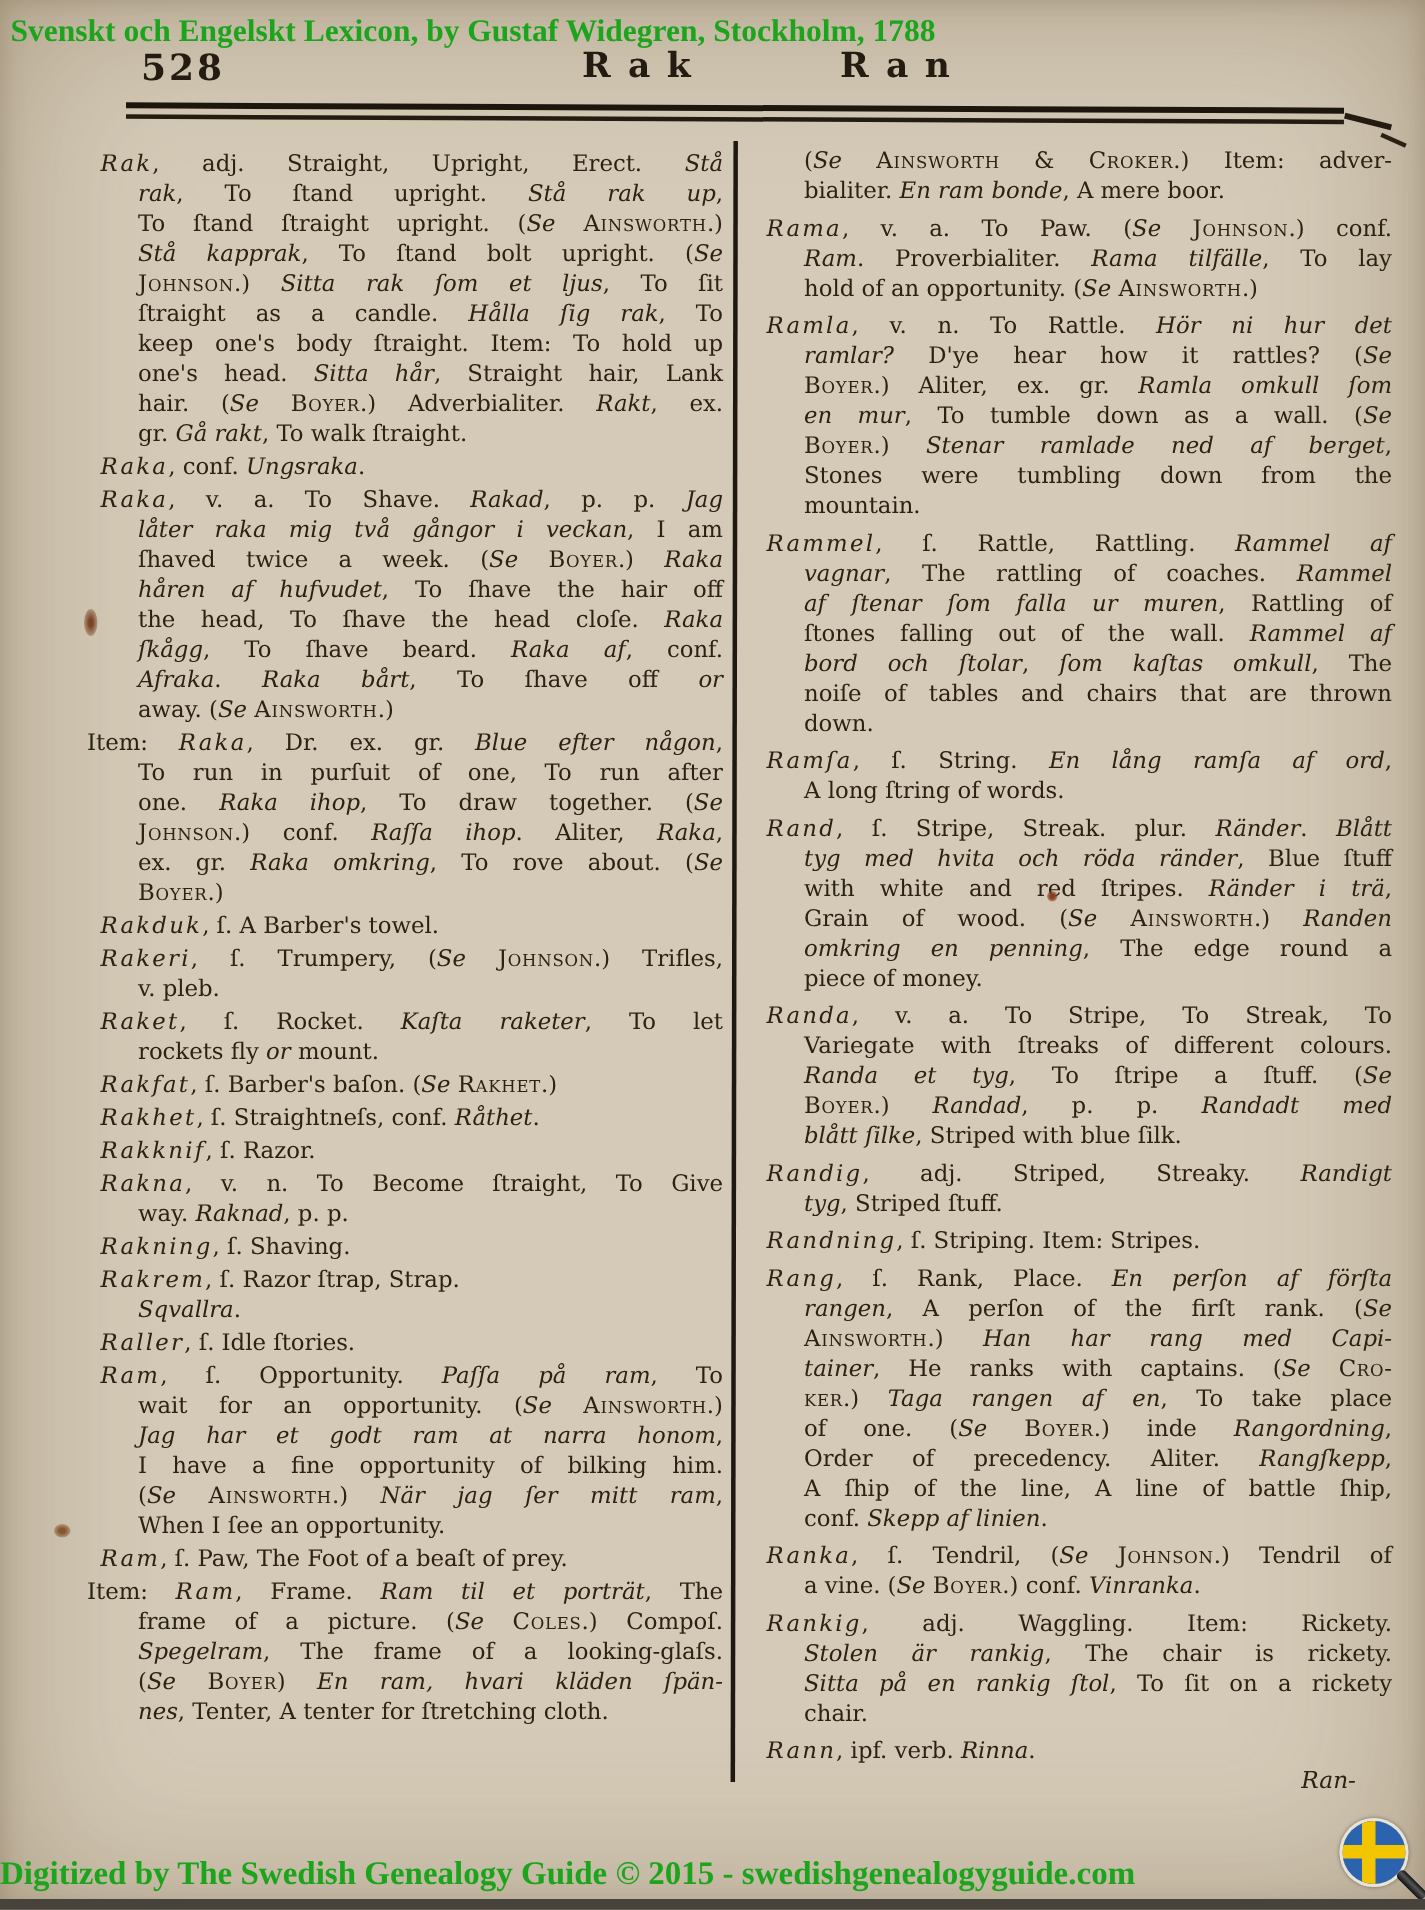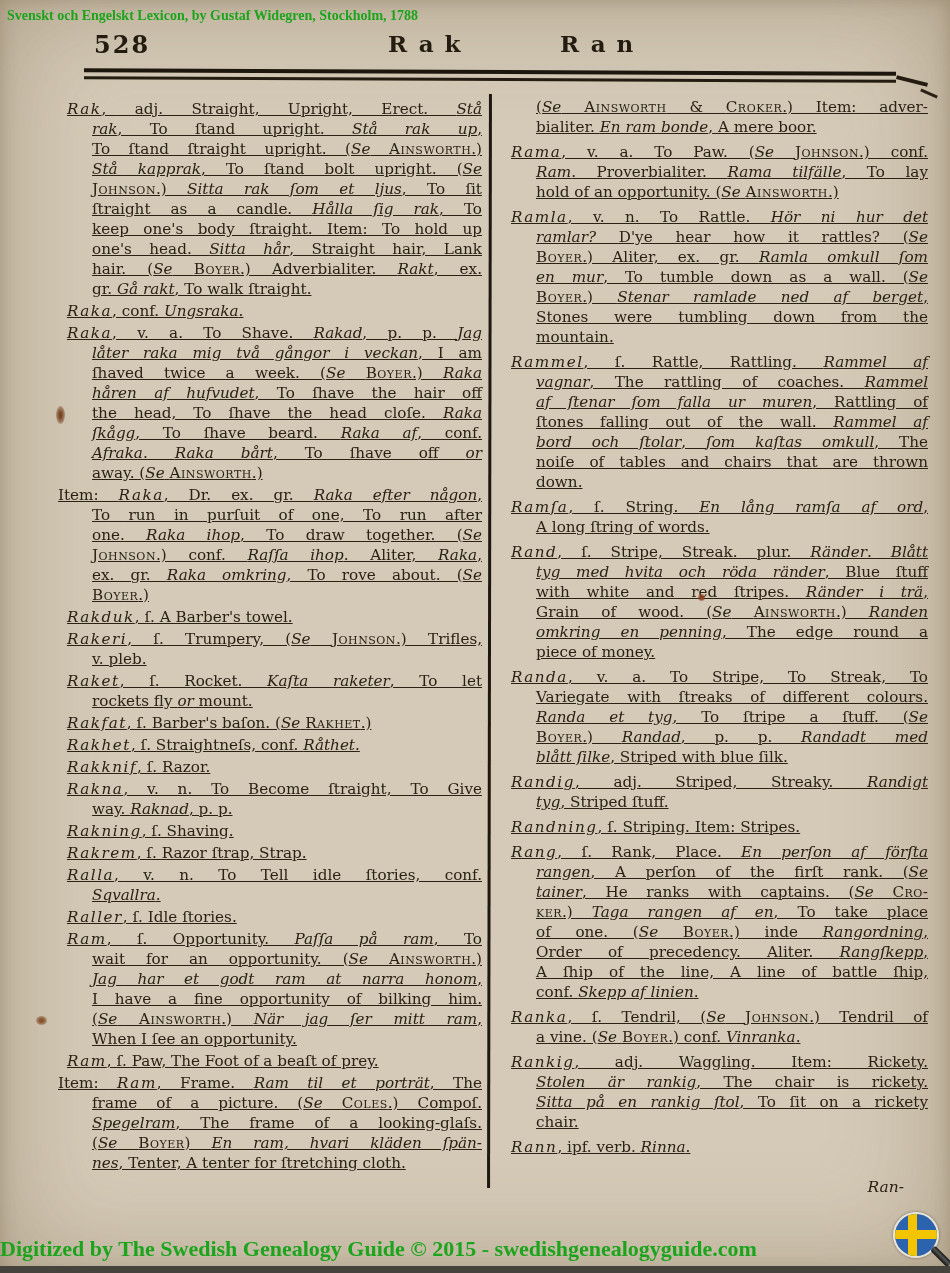--- a/index.html
+++ b/index.html
@@ -9,31 +9,31 @@
       radial-gradient(circle 2px at 12% 22%, rgba(135,100,60,.16) 0 1px, transparent 2px) 0 0/137px 111px,
       radial-gradient(circle 2px at 62% 68%, rgba(120,95,55,.14) 0 1px, transparent 2px) 0 0/171px 93px,
       radial-gradient(circle 1px at 38% 82%, rgba(100,80,45,.18) 0 1px, transparent 2px) 0 0/83px 67px,
       radial-gradient(ellipse 130% 110% at 45% 38%, #ded5c4 0%, #d6ccb9 50%, #c6ba a 100%),
       #d4cab7;
     background-color:#d4cab7;
     box-shadow: inset 0 0 110px rgba(100,75,40,.35), inset 0 0 18px rgba(80,60,30,.25);
     font-family:"DejaVu Serif","Liberation Serif",serif;
   }
   .digitizer-text { position:absolute; font-family:"Liberation Serif","DejaVu Serif",serif; font-weight:bold; }
-  .dig-header { left:7px; top:8px; font-size:14px; letter-spacing:0; }
+  .dig-header { left:7px; top:8px; font-size:21px; letter-spacing:0; }
   .dig-footer { left:0; right:0; top:1236px; text-align:left; font-size:22px; }
   .page-number { position:absolute; left:94px; top:30px; font-size:24px; font-weight:bold; color:#241c10; letter-spacing:2px; }
   .running-head { position:absolute; top:30px; font-size:23px; font-weight:bold; color:#241c10; letter-spacing:11px; }
   .rh-left { left:388px; } .rh-right { left:560px; }
   .double-rule { position:absolute; left:84px; top:70px; width:812px; height:4px;
     border-top:4px solid #1d160c; border-bottom:3px solid #241c10; transform:rotate(0.25deg); }
   .rule-frag1 { position:absolute; left:896px; top:79px; width:32px; height:4px; background:#241c10; transform:rotate(14deg); }
   .rule-frag2 { position:absolute; left:920px; top:92px; width:18px; height:3px; background:#2a2114; transform:rotate(24deg); }
   .col-divider { position:absolute; left:488px; top:94px; width:2.5px; height:1094px; background:#1f1810; transform:rotate(0.1deg); }
-  .col { position:absolute; top:97px; color:#2c2214; font-size:15.2px; line-height:20px;text-decoration:underline; }
+  .col { position:absolute; top:97px; color:#2c2214; font-size:15.2px; line-height:20px; }
   #col-left  { left:58px;  width:424px; }
   #col-right { left:502px; width:426px; }
   .line { text-align:justify; text-align-last:justify; padding-left:34px; white-space:normal; }
   .line.entry { padding-left:9px; }
   .line.item  { padding-left:0; }
   .line.last  { text-align-last:left; }
   #col-left  .line.entry { margin-top:2px; }
   #col-right .line.entry { margin-top:5px; }
   .line em { font-style:italic; }
   .line.entry > em:first-child { letter-spacing:1.5px; }
@@ -82,39 +82,38 @@
       <div class="line last">gr. <em>Gå rakt</em>, To walk ſtraight.</div>
       <div class="line entry last"><em>Raka</em>, conf. <em>Ungsraka</em>.</div>
       <div class="line entry"><em>Raka</em>, v. a. To Shave. <em>Rakad</em>, p. p. <em>Jag</em></div>
       <div class="line"><em>låter raka mig två gångor i veckan</em>, I am</div>
       <div class="line">ſhaved twice a week. (<em>Se</em> <span class="sc">Boyer</span>.) <em>Raka</em></div>
       <div class="line"><em>håren af hufvudet</em>, To ſhave the hair off</div>
       <div class="line">the head, To ſhave the head cloſe. <em>Raka</em></div>
       <div class="line"><em>ſkågg</em>, To ſhave beard. <em>Raka af</em>, conf.</div>
       <div class="line"><em>Afraka</em>. <em>Raka bårt</em>, To ſhave off <em>or</em></div>
       <div class="line last">away. (<em>Se</em> <span class="sc">Ainsworth</span>.)</div>
-      <div class="line entry item">Item: <em>Raka</em>, Dr. ex. gr. <em>Raka efter någon</em>,</div>
+      <div class="line entry item">Item: <em>Raka</em>, Dr. ex. gr. <em>Blue efter någon</em>,</div>
       <div class="line">To run in purſuit of one, To run after</div>
       <div class="line">one. <em>Raka ihop</em>, To draw together. (<em>Se</em></div>
       <div class="line"><span class="sc">Johnson</span>.) conf. <em>Raſſa ihop</em>. Aliter, <em>Raka</em>,</div>
       <div class="line">ex. gr. <em>Raka omkring</em>, To rove about. (<em>Se</em></div>
       <div class="line last"><span class="sc">Boyer</span>.)</div>
       <div class="line entry last"><em>Rakduk</em>, ſ. A Barber's towel.</div>
       <div class="line entry"><em>Rakeri</em>, ſ. Trumpery, (<em>Se</em> <span class="sc">Johnson</span>.) Trifles,</div>
       <div class="line last">v. pleb.</div>
       <div class="line entry"><em>Raket</em>, ſ. Rocket. <em>Kaſta raketer</em>, To let</div>
       <div class="line last">rockets fly <em>or</em> mount.</div>
       <div class="line entry last"><em>Rakfat</em>, ſ. Barber's baſon. (<em>Se</em> <span class="sc">Rakhet</span>.)</div>
       <div class="line entry last"><em>Rakhet</em>, ſ. Straightneſs, conf. <em>Råthet</em>.</div>
       <div class="line entry last"><em>Rakknif</em>, ſ. Razor.</div>
       <div class="line entry"><em>Rakna</em>, v. n. To Become ſtraight, To Give</div>
       <div class="line last">way. <em>Raknad</em>, p. p.</div>
       <div class="line entry last"><em>Rakning</em>, ſ. Shaving.</div>
       <div class="line entry last"><em>Rakrem</em>, ſ. Razor ſtrap, Strap.</div>
-      <div class="line entry"><em>Ralla</em>, v. n. To Tell idle ſtories, conf.</div>
       <div class="line last"><em>Sqvallra</em>.</div>
       <div class="line entry last"><em>Raller</em>, ſ. Idle ſtories.</div>
       <div class="line entry"><em>Ram</em>, ſ. Opportunity. <em>Paſſa på ram</em>, To</div>
       <div class="line">wait for an opportunity. (<em>Se</em> <span class="sc">Ainsworth</span>.)</div>
       <div class="line"><em>Jag har et godt ram at narra honom</em>,</div>
       <div class="line">I have a fine opportunity of bilking him.</div>
       <div class="line">(<em>Se</em> <span class="sc">Ainsworth</span>.) <em>När jag ſer mitt ram</em>,</div>
       <div class="line last">When I ſee an opportunity.</div>
       <div class="line entry last"><em>Ram</em>, ſ. Paw, The Foot of a beaſt of prey.</div>
       <div class="line entry item">Item: <em>Ram</em>, Frame. <em>Ram til et porträt</em>, The</div>
@@ -154,20 +153,21 @@
       <div class="line entry"><em>Randa</em>, v. a. To Stripe, To Streak, To</div>
       <div class="line">Variegate with ſtreaks of different colours.</div>
       <div class="line"><em>Randa et tyg</em>, To ſtripe a ſtuff. (<em>Se</em></div>
       <div class="line"><span class="sc">Boyer</span>.) <em>Randad</em>, p. p. <em>Randadt med</em></div>
       <div class="line last"><em>blått ſilke</em>, Striped with blue ſilk.</div>
       <div class="line entry"><em>Randig</em>, adj. Striped, Streaky. <em>Randigt</em></div>
       <div class="line last"><em>tyg</em>, Striped ſtuff.</div>
       <div class="line entry last"><em>Randning</em>, ſ. Striping. Item: Stripes.</div>
       <div class="line entry"><em>Rang</em>, ſ. Rank, Place. <em>En perſon af förſta</em></div>
       <div class="line"><em>rangen</em>, A perſon of the firſt rank. (<em>Se</em></div>
+      <div class="line"><span class="sc">Ainsworth</span>.) <em>Han har rang med Capi-</em></div>
       <div class="line"><em>tainer</em>, He ranks with captains. (<em>Se</em> <span class="sc">Cro</span>-</div>
       <div class="line"><span class="sc">ker</span>.) <em>Taga rangen af en</em>, To take place</div>
       <div class="line">of one. (<em>Se</em> <span class="sc">Boyer</span>.) inde <em>Rangordning</em>,</div>
       <div class="line">Order of precedency. Aliter. <em>Rangſkepp</em>,</div>
       <div class="line">A ſhip of the line, A line of battle ſhip,</div>
       <div class="line last">conf. <em>Skepp af linien</em>.</div>
       <div class="line entry"><em>Ranka</em>, ſ. Tendril, (<em>Se</em> <span class="sc">Johnson</span>.) Tendril of</div>
       <div class="line last">a vine. (<em>Se</em> <span class="sc">Boyer</span>.) conf. <em>Vinranka</em>.</div>
       <div class="line entry"><em>Rankig</em>, adj. Waggling. Item: Rickety.</div>
       <div class="line"><em>Stolen är rankig</em>, The chair is rickety.</div>

